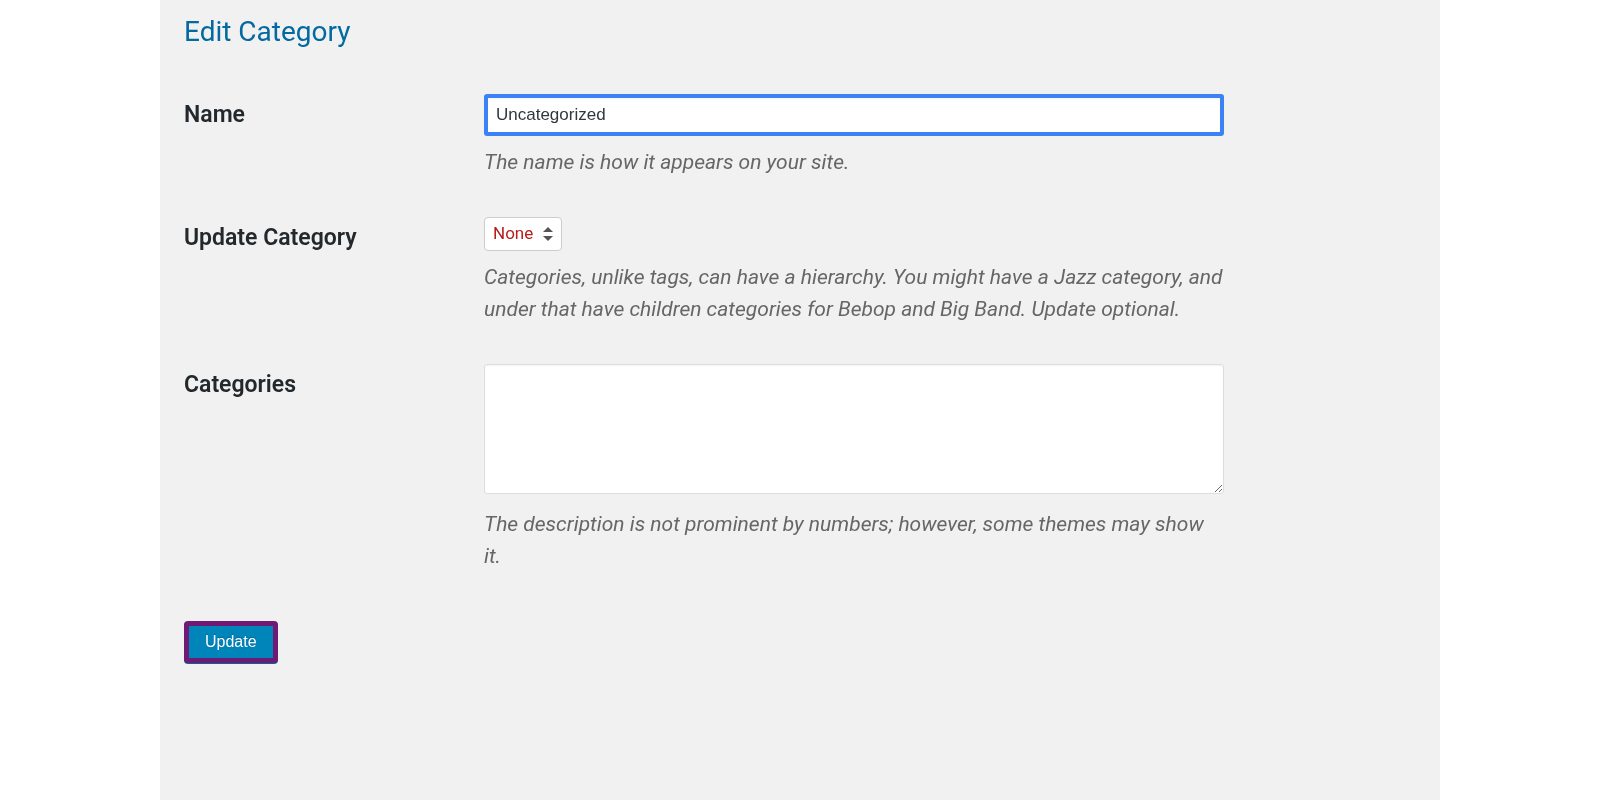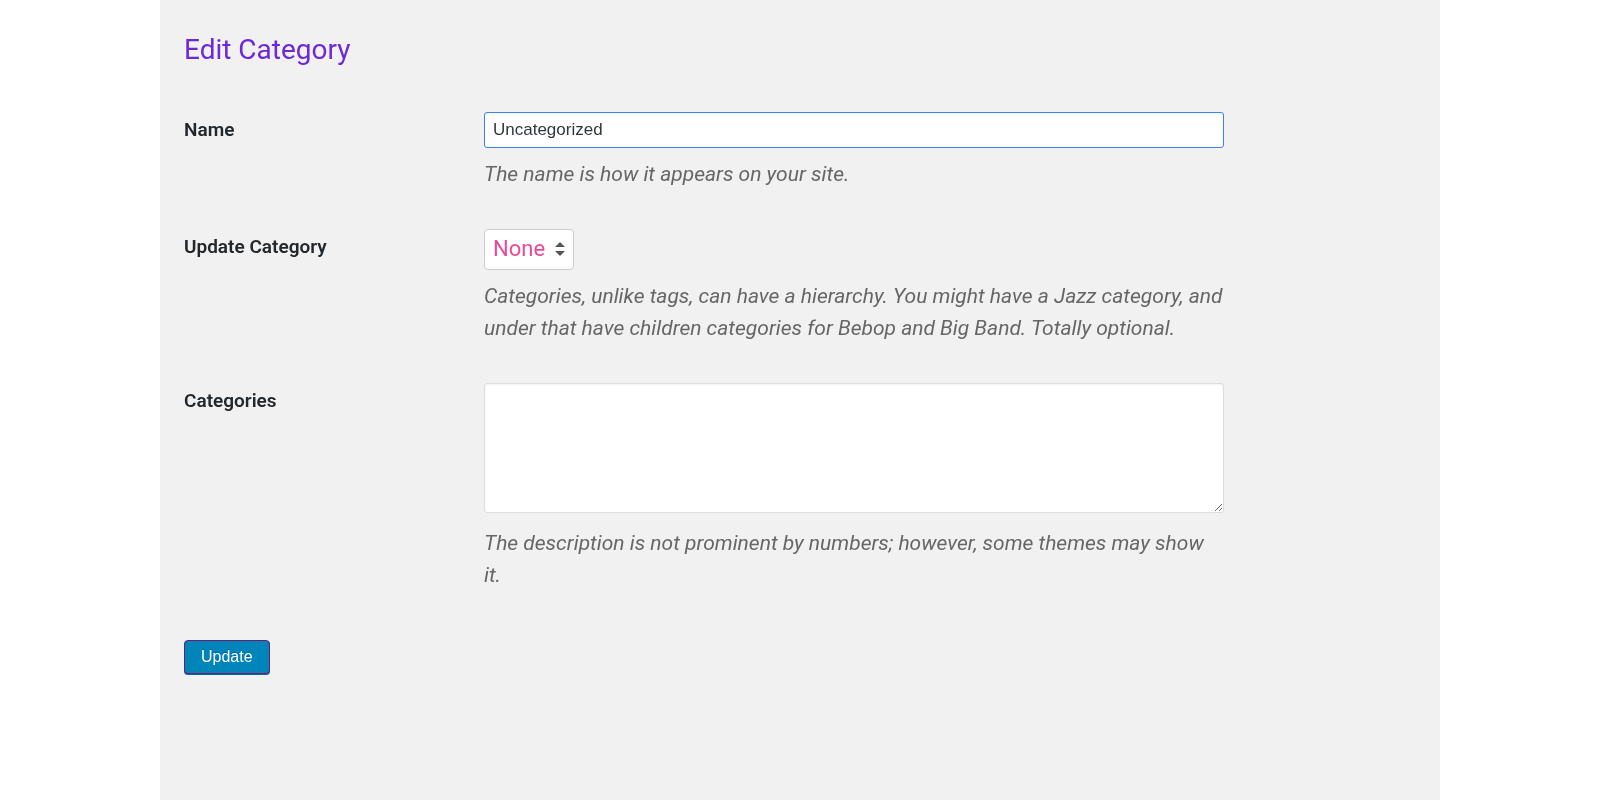--- a/index.html
+++ b/index.html
@@ -16,52 +16,52 @@
     }
     .page-wrap {
       background: #f1f1f1;
       margin: 0 160px 0 160px;
       padding: 8px 24px 24px 24px;
       min-height: 800px;
     }
     h1.page-title {
       font-size: 28px;
       font-weight: 400;
-      color: #6d28d9;
-      margin: 24px 0 28px 0;
+      color: #0369a1;
+      margin: 6px 0 28px 0;
       line-height: 1.3;
     }
     .form-table {
       width: 100%;
       border-collapse: collapse;
     }
     .form-table tr {
       vertical-align: top;
     }
     .form-table th {
       text-align: left;
       font-weight: 600;
-      font-size: 19px;
+      font-size: 23px;
       color: #23282d;
       width: 300px;
       padding: 22px 20px 22px 0;
       vertical-align: top;
       line-height: 1.3;
     }
     .form-table td {
       padding: 16px 0 22px 0;
       vertical-align: top;
     }
     input[type="text"] {
       width: 740px;
       max-width: 100%;
       padding: 5px 8px;
       font-size: 17px;
       line-height: 1.4;
-      border: 1px solid #3b82f6;
+      border: 4px solid #3b82f6;
       border-radius: 3px;
       background: #fff;
       color: #32373c;
       box-shadow: inset 0 1px 2px rgba(0,0,0,.05);
     }
     textarea {
       width: 740px;
       max-width: 100%;
       height: 130px;
       padding: 6px 8px;
@@ -75,22 +75,22 @@
       font-family: inherit;
       box-shadow: inset 0 1px 2px rgba(0,0,0,.05);
     }
     .select-wrap {
       display: inline-block;
       position: relative;
       background: #fff;
       border: 1px solid #ccc;
       border-radius: 4px;
       padding: 4px 28px 4px 8px;
-      font-size: 22px;
-      color: #ec4899;
+      font-size: 17px;
+      color: #b91c1c;
       line-height: 1.4;
       cursor: pointer;
     }
     .select-caret {
       position: absolute;
       right: 8px;
       top: 50%;
       transform: translateY(-50%);
       width: 10px;
       height: 14px;
@@ -120,21 +120,21 @@
       margin-top: 10px;
       line-height: 1.55;
       max-width: 740px;
     }
     .submit-row {
       margin-top: 26px;
     }
     .button-primary {
       display: inline-block;
       background: #0085ba;
-      border: 1px solid #701a75;
+      border: 5px solid #701a75;
       color: #fff;
       font-size: 16px;
       padding: 7px 16px;
       border-radius: 4px;
       cursor: pointer;
       box-shadow: 0 1px 0 #006799;
       text-shadow: 0 -1px 1px #006799;
     }
   </style>
 </head>
@@ -158,21 +158,21 @@
 
       <tr>
         <th scope="row">
           <label>Update Category</label>
         </th>
         <td>
           <div class="select-wrap">
             <span>None</span>
             <span class="select-caret"></span>
           </div>
-          <p class="description">Categories, unlike tags, can have a hierarchy. You might have a Jazz category, and under that have children categories for Bebop and Big Band. Totally optional.</p>
+          <p class="description">Categories, unlike tags, can have a hierarchy. You might have a Jazz category, and under that have children categories for Bebop and Big Band. Update optional.</p>
         </td>
       </tr>
 
       <tr>
         <th scope="row">
           <label>Categories</label>
         </th>
         <td>
           <textarea style=""></textarea>
           <p class="description">The description is not prominent by numbers; however, some themes may show it.</p>

